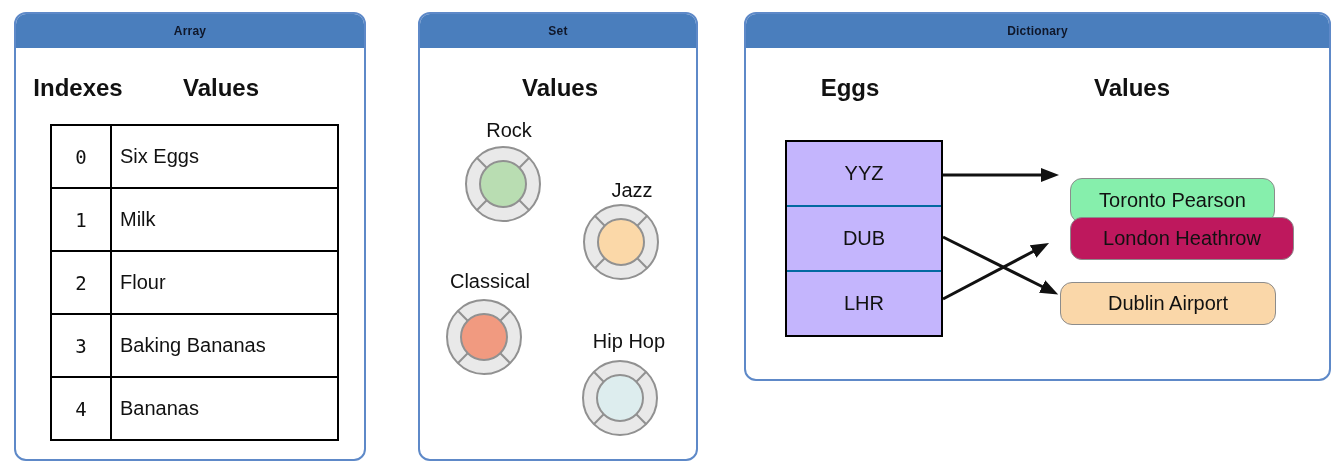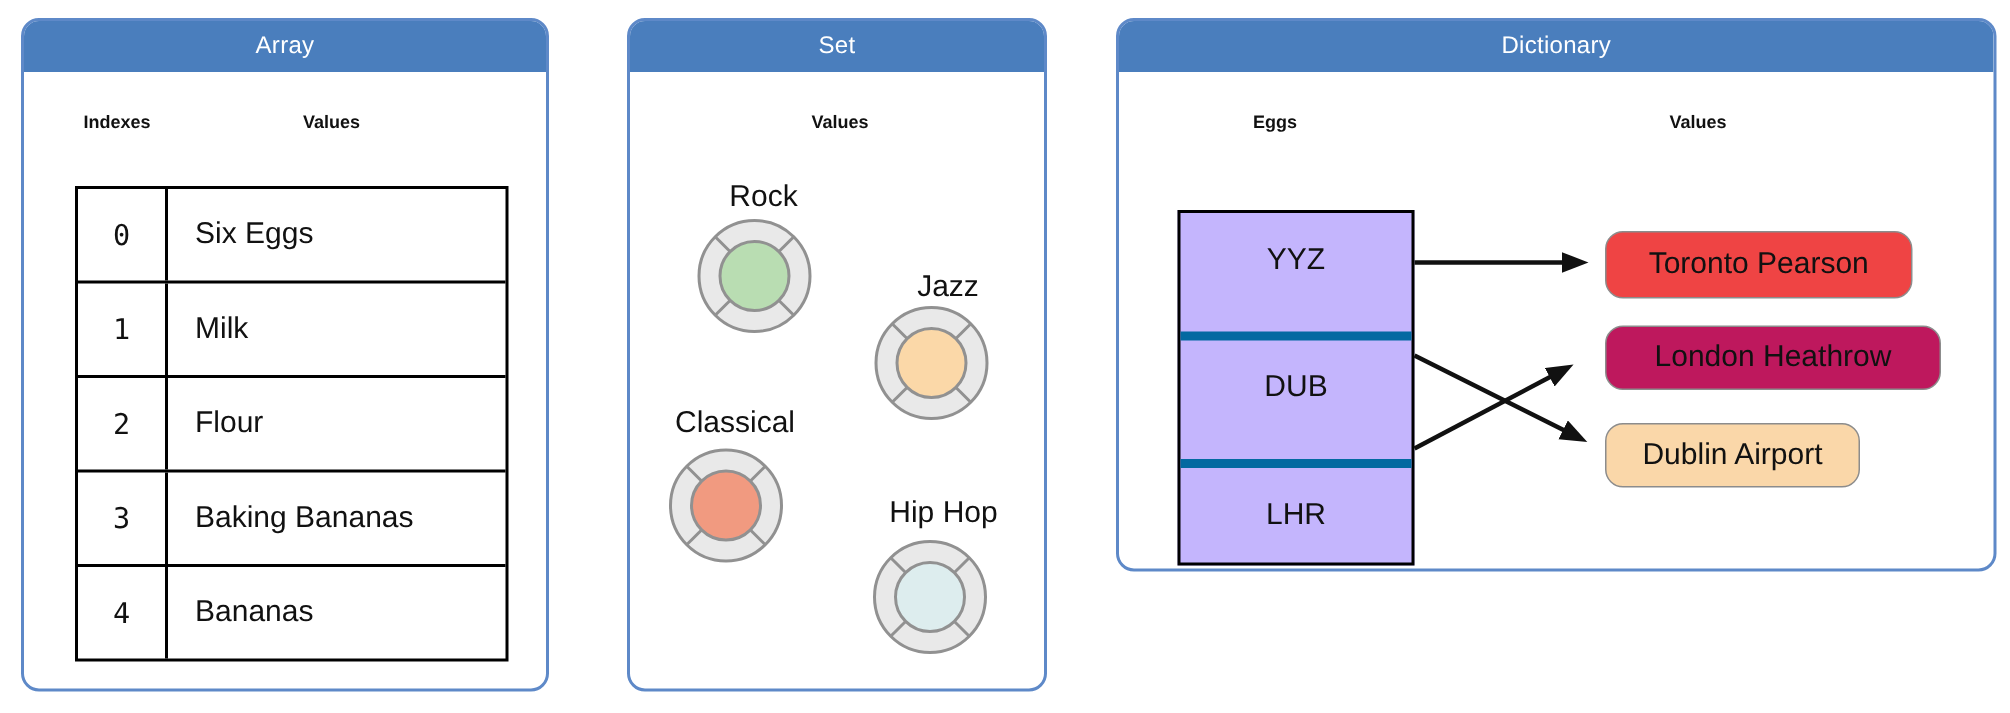--- a/index.html
+++ b/index.html
@@ -9,64 +9,64 @@
     -webkit-font-smoothing:antialiased;
   }
   .panel {
     position:absolute; background:#fff; box-sizing:border-box;
     border:2px solid #5e89c8; border-radius:12px; overflow:hidden;
   }
   .panel-header {
     position:absolute; top:0; left:0; right:0; height:34px;
     background:#4a7ebd; display:flex; align-items:center; justify-content:center;
   }
-  .panel-title { color:#ffffff; font-weight:normal; font-size:16px; letter-spacing:.2px; }
+  .panel-title { color:#0f172a; font-weight:bold; font-size:12px; letter-spacing:.2px; }
   .col-header {
     position:absolute; top:60px; transform:translateX(-50%);
-    font-weight:bold; font-size:12px; white-space:nowrap;
+    font-weight:bold; font-size:24px; white-space:nowrap;
   }
   
   #panel-array  { left:14px;  top:12px; width:352px; height:449px; }
   .array-table {
     position:absolute; left:34px; top:110px; width:289px;
     border:2px solid #000; box-sizing:border-box; background:#fff;
   }
   .array-row { display:grid; grid-template-columns:60px 1fr; height:61px; }
   .array-row + .array-row { border-top:2px solid #000; }
   .cell-index {
     border-right:2px solid #000; display:flex; align-items:center; justify-content:center;
     font-family:"DejaVu Sans Mono","Liberation Mono",monospace; font-size:19px;
   }
-  .cell-value { display:flex; align-items:center; padding-left:18px; font-size:20px; }
+  .cell-value { display:flex; align-items:center; padding-left:8px; font-size:20px; }
   
   #panel-set { left:418px; top:12px; width:280px; height:449px; }
   #panel-set svg { position:absolute; left:0; top:0; }
   .ring   { fill:#e9e9e9; stroke:#919191; stroke-width:2; }
   .spoke  { stroke:#919191; stroke-width:2; }
   .center { stroke:#919191; stroke-width:2; }
   .disc-label { font-size:20px; fill:#111; text-anchor:middle; }
   
   #panel-dictionary { left:744px; top:12px; width:587px; height:369px; }
   .keys-table {
     position:absolute; left:39px; top:126px; width:158px;
     border:2px solid #000; box-sizing:border-box; background:#c4b5fd;
   }
   .key-row {
     height:63px; display:flex; align-items:center; justify-content:center; font-size:20px;
   }
-  .key-row + .key-row { border-top:6px solid #0369a1;margin-top:16px; }
+  .key-row + .key-row { border-top:2px solid #0369a1; }
   .value-pill {
     position:absolute; box-sizing:border-box;
     border:1.5px solid #8c8c8c; border-radius:12px;
     display:flex; align-items:center; justify-content:center;
     font-size:20px; white-space:nowrap;
   }
   #pill-0 { left:324px; top:140px; width:205px; height:45px; }
   #pill-1 { left:324px; top:203px; width:224px; height:43px; }
-  #pill-2 { left:324px; top:268px; width:170px; height:43px; }
+  #pill-2 { left:314px; top:268px; width:216px; height:43px; }
   #dict-arrows { position:absolute; left:0; top:0; }
   .arrow { stroke:#111; stroke-width:3; }
 </style>
 </head>
 <body>
 
 <div class="panel" id="panel-array">
   <div class="panel-header">
     <span class="panel-title">Array</span>
   </div>
@@ -163,16 +163,16 @@
     <defs>
       <marker id="arrowhead" markerUnits="userSpaceOnUse" markerWidth="20" markerHeight="16" refX="1" refY="7" orient="auto">
         <path d="M0,0 L18,7 L0,14 Z" fill="#111"></path>
       </marker>
     </defs>
     <line class="arrow" x1="197" y1="161" x2="296" y2="161" marker-end="url(#arrowhead)"></line>
     <line class="arrow" x1="197" y1="223" x2="297" y2="273" marker-end="url(#arrowhead)"></line>
     <line class="arrow" x1="197" y1="285" x2="288" y2="237" marker-end="url(#arrowhead)"></line>
   </svg>
 
-  <div class="value-pill" id="pill-0" style="background: #ef4444;">Toronto Pearson</div>
+  <div class="value-pill" id="pill-0" style="background: #86efac; margin-top: 24px;">Toronto Pearson</div>
   <div class="value-pill" id="pill-1" style="background: #be185d;">London Heathrow</div>
   <div class="value-pill" id="pill-2" style="background: rgb(250, 215, 169);">Dublin Airport</div>
 </div>
 
 </body></html>

